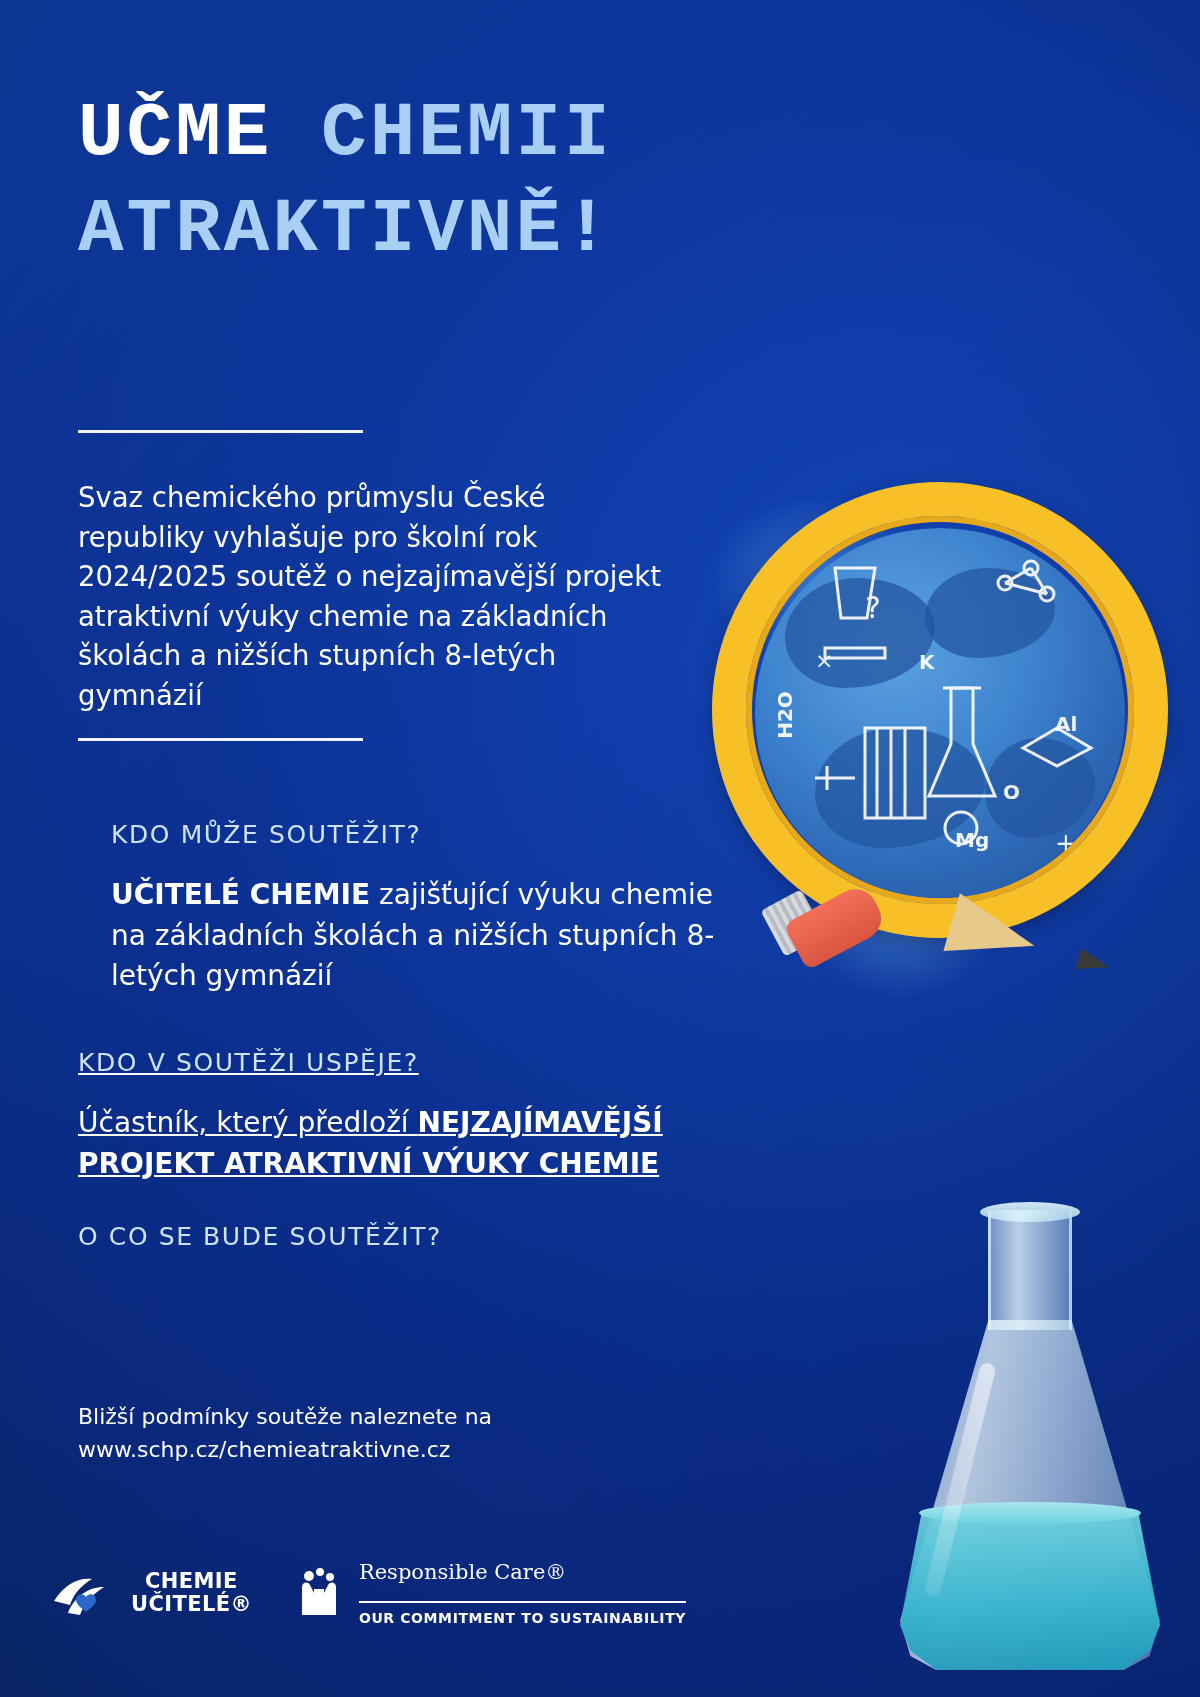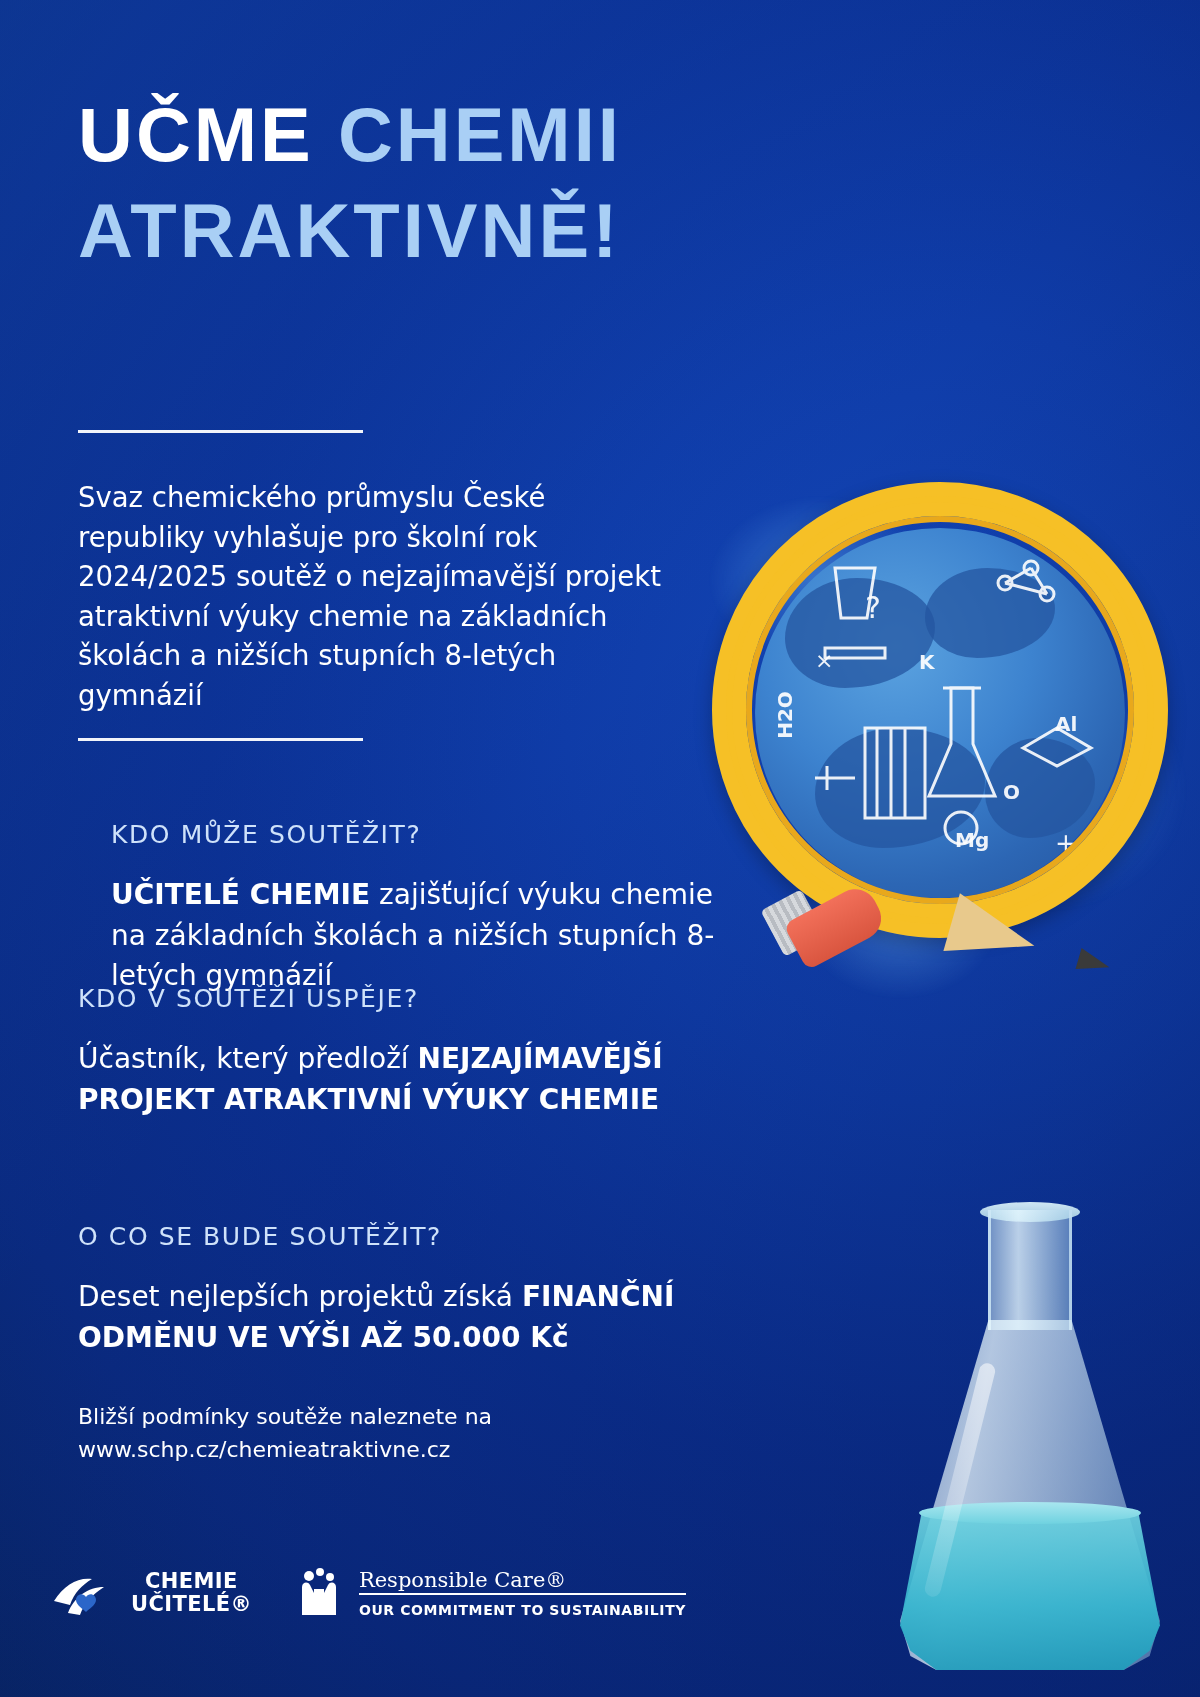--- a/index.html
+++ b/index.html
@@ -27,21 +27,21 @@
   }
 
   
   .title-block {
     position: absolute;
     left: 78px;
     top: 96px;
     width: 900px;
   }
   .title-line {
-    font-family: Liberation Sans, sans-serif;
+    font-family: Liberation Mono, monospace;
     font-weight: bold;
     font-size: 76px;
     letter-spacing: 3px;
     line-height: 1.02;
     margin: 0 0 18px 0;
     white-space: nowrap;
   }
   .t-white { color: #ffffff; }
   .t-lightblue { color: #a9cff5; }
   .title-line.second { color: #a9cff5; font-size: 76px; }
@@ -86,21 +86,21 @@
   }
   .section p {
     margin: 0;
     font-size: 28px;
     line-height: 1.45;
     color: #ffffff;
   }
   .section p b { font-weight: bold; }
 
   #sec1 { top: 820px; margin-left: 33px; }
-  #sec2 { top: 984px; }
+  #sec2 { top: 1048px; text-decoration: underline; }
   #sec3 { top: 1222px; }
 
   .link-block {
     position: absolute;
     left: 78px;
     top: 1400px;
     width: 640px;
     color: #ffffff;
     font-size: 22px;
     line-height: 1.5;
@@ -138,21 +138,21 @@
   .rc-text {
     display: flex;
     flex-direction: column;
     line-height: 1.05;
   }
   .rc-main {
     font-size: 21px;
     font-weight: normal;
     font-family: "DejaVu Serif", serif;
     border-bottom: 2px solid #ffffff;
-    padding-bottom: 2px;
+    padding-bottom: 18px;
   }
   .rc-sub {
     font-size: 14px;
     letter-spacing: 0.6px;
     margin-top: 8px;
     font-weight: bold;
   }
 
   
   .art {
@@ -357,21 +357,20 @@
     <p><b>UČITELÉ CHEMIE</b><span> zajišťující výuku chemie na základních školách a nižších stupních 8-letých gymnázií</span></p>
   </div>
 
   <div class="section" id="sec2">
     <h2>KDO V SOUTĚŽI USPĚJE?</h2>
     <p><span>Účastník, který předloží </span><b>NEJZAJÍMAVĚJŠÍ PROJEKT ATRAKTIVNÍ VÝUKY CHEMIE</b></p>
   </div>
 
   <div class="section" id="sec3">
     <h2>O CO SE BUDE SOUTĚŽIT?</h2>
-    <p><span>Deset nejlepších projektů získá </span><b>FINANČNÍ ODMĚNU VE VÝŠI AŽ 50.000 Kč</b></p>
   </div>
 
   <div class="link-block">
     <div>Bližší podmínky soutěže naleznete na</div>
     <div>www.schp.cz/chemieatraktivne.cz</div>
   </div>
 
   <div class="footer">
 
 

